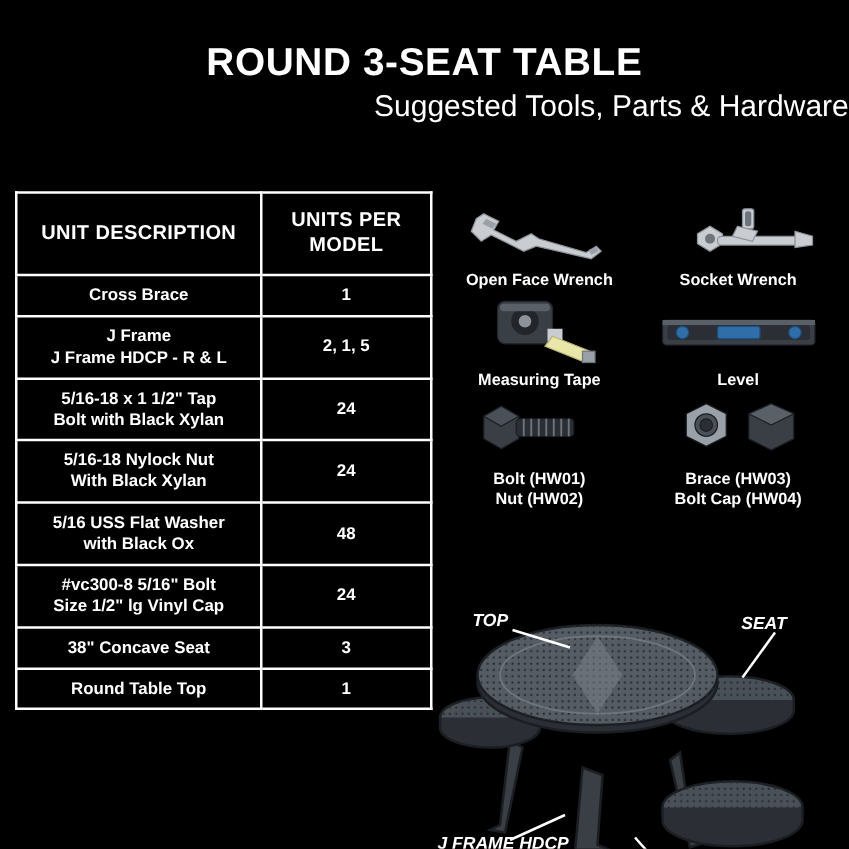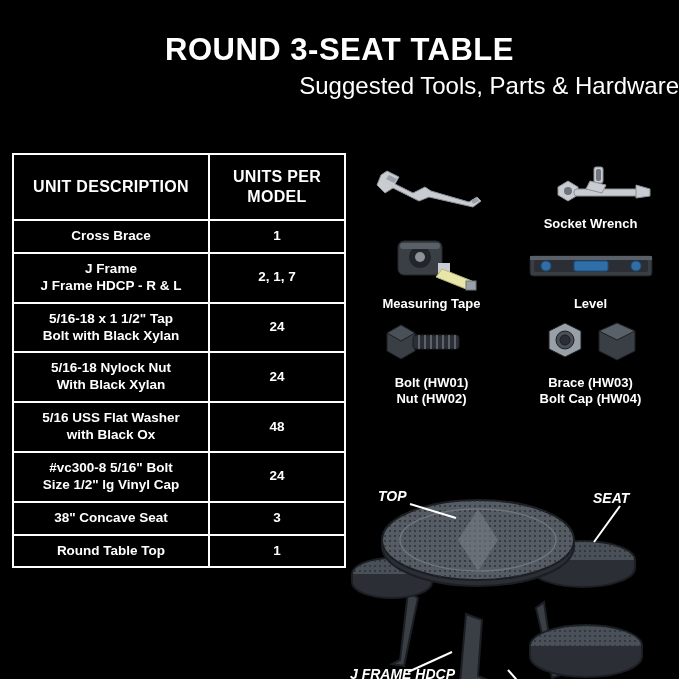--- a/index.html
+++ b/index.html
@@ -140,21 +140,21 @@
           <td>
             <span class="cell-sub">Cross Brace</span>
           </td>
           <td>1</td>
         </tr>
         <tr>
           <td>
             <span class="cell-sub">J Frame</span>
             <span class="cell-sub">J Frame HDCP - R &amp; L</span>
           </td>
-          <td>2, 1, 7</td>
+          <td>2, 1, 5</td>
         </tr>
         <tr>
           <td>
             <span class="cell-sub">5/16-18 x 1 1/2" Tap</span>
             <span class="cell-sub">Bolt with Black Xylan</span>
           </td>
           <td>24</td>
         </tr>
         <tr>
           <td>
@@ -200,20 +200,23 @@
         <div class="art">
           <svg width="118" height="46" viewBox="0 0 118 46">
             <g fill="#c9ccd1" stroke="#8d9299" stroke-width="1">
               <path d="M14 8 L26 14 L22 21 L40 30 L52 24 L58 28 L96 39 L104 34 L108 38 L100 44 L56 34 L46 38 L38 34 L20 25 L12 30 L4 22 L8 12 Z"></path>
             </g>
             <g fill="#9aa0a7">
               <path d="M16 12 L24 16 L21 20 L13 16 Z"></path>
               <path d="M98 37 L104 35 L106 38 L100 41 Z"></path>
             </g>
           </svg>
+        </div>
+        <div class="cap">
+          <span>Open Face Wrench</span>
         </div>
       </div>
 
       <div class="tool">
         <div class="art">
           <svg width="126" height="46" viewBox="0 0 126 46">
             <g fill="#c9ccd1" stroke="#8d9299" stroke-width="1">
               <rect x="66" y="4" width="9" height="16" rx="2"></rect>
               <path d="M30 24 L40 18 L50 24 L50 32 L40 38 L30 32 Z"></path>
               <rect x="46" y="26" width="70" height="7" rx="3"></rect>

